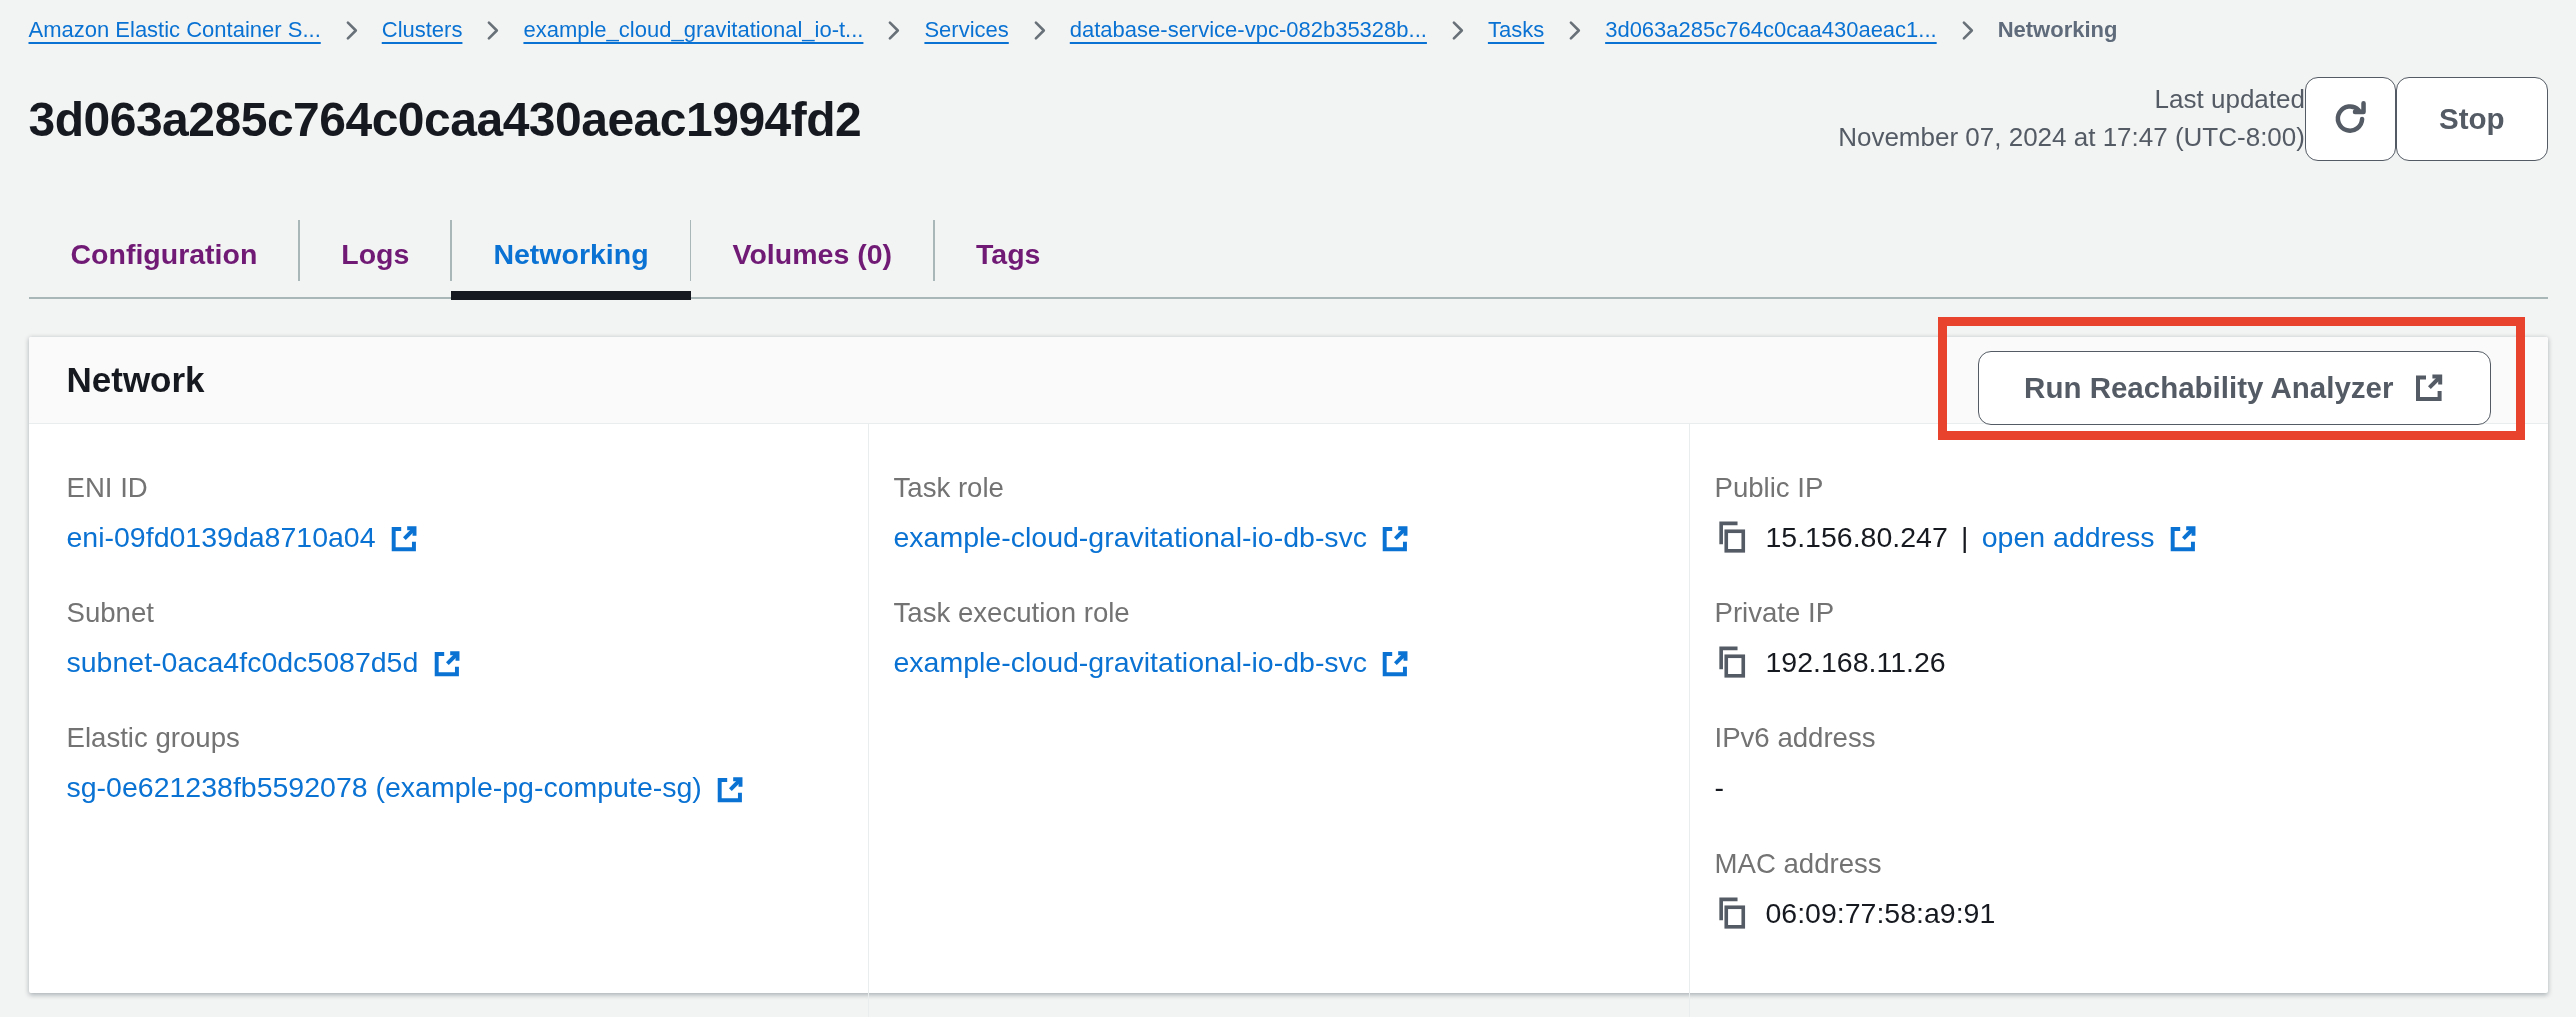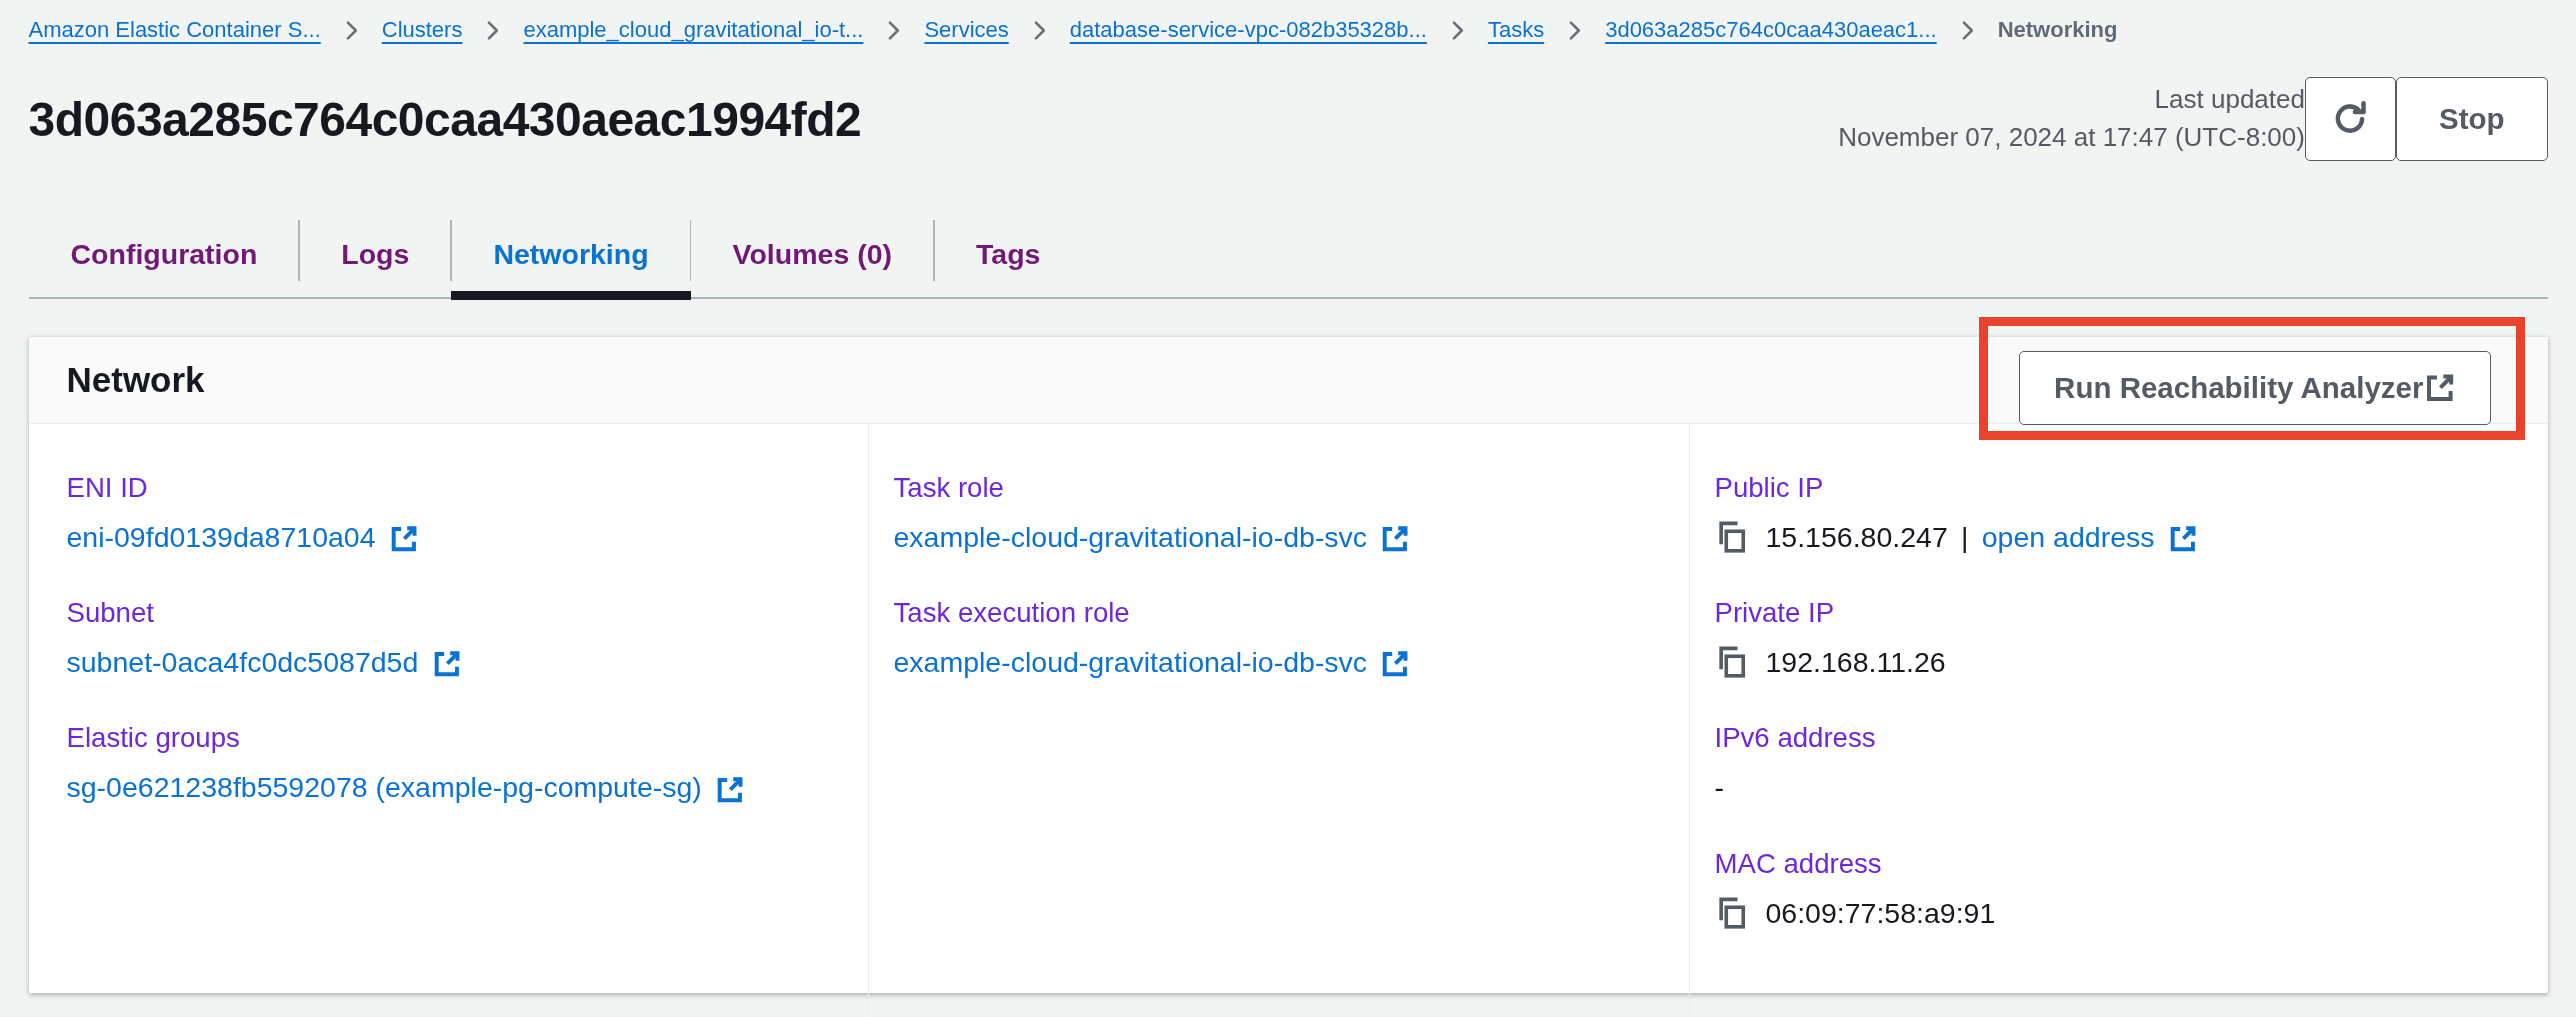--- a/index.html
+++ b/index.html
@@ -24,21 +24,21 @@
 
   
   .page-header {
     display: flex; justify-content: space-between; align-items: center;
     padding: 25px 28.5px 0 28.5px; height: 127px;
   }
   .page-title { font-size: 48px; font-weight: 700; letter-spacing: -0.5px; }
   .header-actions { display: flex; align-items: center; gap: 0; }
   .last-updated { text-align: right; color: #545b64; font-size: 26px; line-height: 1.45; }
   .btn {
-    background: #ffffff; border: 1.9px solid #545b64; border-radius: 5px;
+    background: #ffffff; border: 1.9px solid #545b64; border-radius: 13px;
     color: #545b64; font-weight: 700; font-size: 29.5px;
     display: inline-flex; align-items: center; justify-content: center;
     cursor: pointer; font-family: inherit;
   }
   .btn-icon { width: 91px; height: 84px; }
   .btn-icon svg { width: 38px; height: 38px; stroke: #545b64; fill: none; stroke-width: 1.9; }
   .btn-stop { height: 84px; padding: 0 42px; }
 
   
   .tabs-row {
@@ -71,33 +71,33 @@
   }
   .card-header {
     position: relative;
     display: flex; justify-content: space-between; align-items: center;
     height: 87px; padding: 0 38px;
     background: #fafafa; border-bottom: 1.9px solid #eaeded;
     border-radius: 1.9px 1.9px 0 0;
   }
   .panel-title { font-size: 35px; font-weight: 700; }
   .analyzer-wrap { position: relative; margin-right: 19px; margin-top: 15px; }
-  .btn-analyzer { height: 74px; padding: 0 34px; }
+  .btn-analyzer { height: 74px; padding: 0 45px; gap: 19px; }
   .btn-analyzer svg { width: 32px; height: 32px; stroke: #545b64; fill: none; stroke-width: 2; }
   .red-box {
     position: absolute; top: -34px; bottom: -15px; left: -40px; right: -34px;
     border: 9.5px solid #e8432c; pointer-events: none;
   }
 
   
   .card-body { display: grid; grid-template-columns: 839px 821px 1fr; height: 534px; }
   .col { padding: 48px 28.5px 48px 38px; }
   .col + .col { border-left: 1.9px solid #eaeded; padding-left: 25px; }
   .field { margin-bottom: 43px; }
-  .field-label { color: #6d28d9; font-size: 27.6px; margin-bottom: 16px; }
+  .field-label { color: #737373; font-size: 27.6px; margin-bottom: 16px; }
   .field-value { font-size: 28.5px; display: flex; align-items: flex-end; line-height: 1.2; }
   .link { color: #0972d3; cursor: pointer; }
   .ext-icon { display: inline-flex; margin-left: 13.3px; cursor: pointer; }
   .ext-icon svg { width: 30px; height: 30px; stroke: #0972d3; fill: none; stroke-width: 2.1; }
   .copy-btn { display: inline-flex; margin-right: 17px; cursor: pointer; background: none; border: none; }
   .copy-btn svg { width: 34px; height: 34px; stroke: #545b64; fill: none; stroke-width: 1.7; }
   .sep { margin: 0 13.3px; color: #16191f; }
 </style>
 </head>
 <body>

